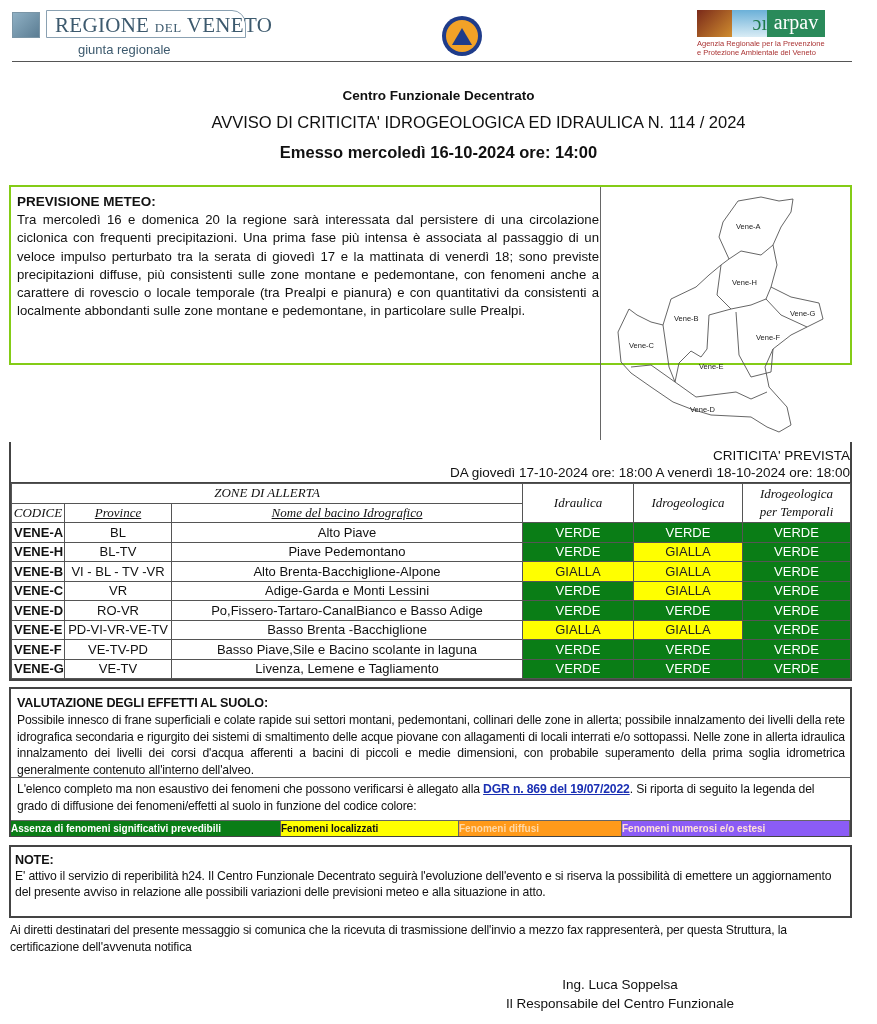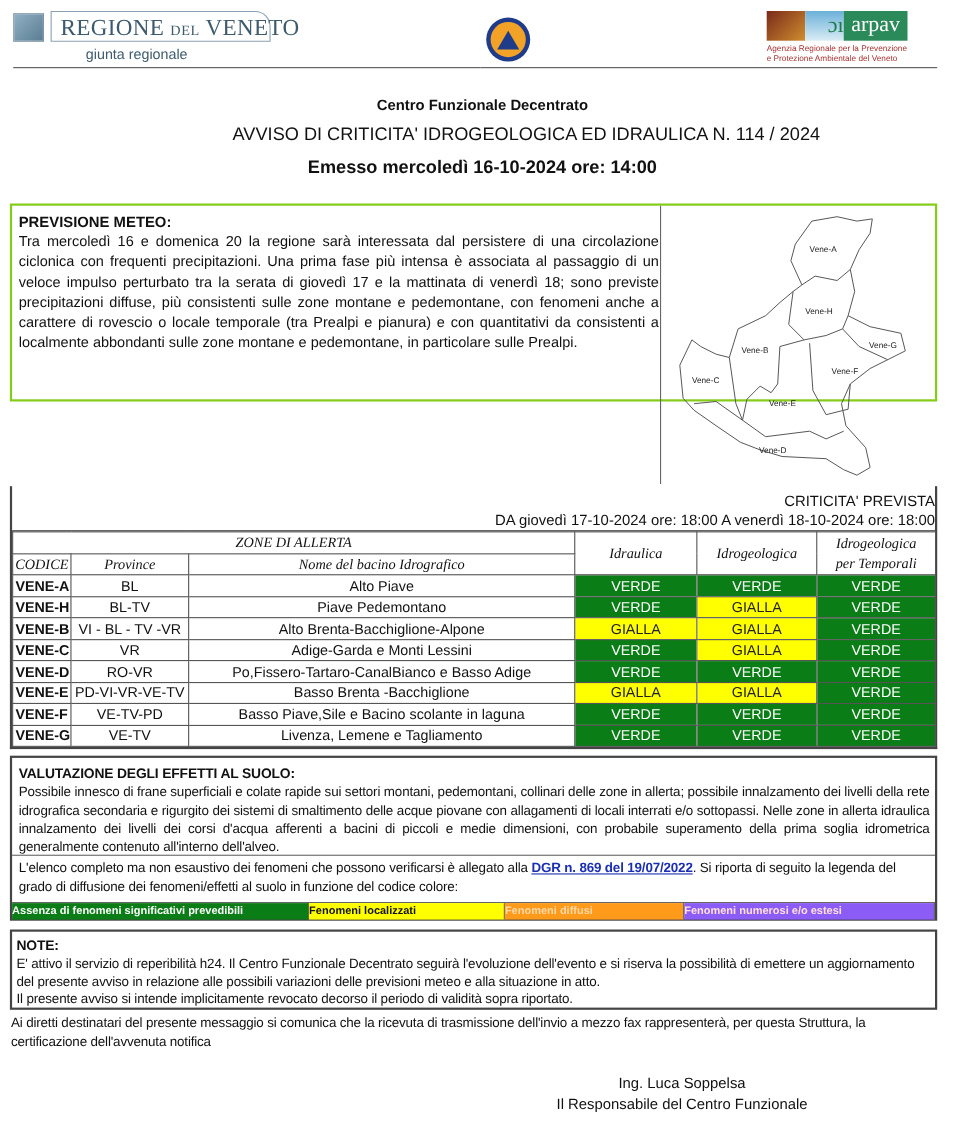--- a/index.html
+++ b/index.html
@@ -33,21 +33,21 @@
   .meteo-text b { display:block; font-size:13.5px; }
   .map { position:absolute; left:589px; top:0; width:252px; height:253px; border-left:1px solid #666; }
   
   .crit { left:9px; top:442px; width:843px; border:2px solid #444; border-top:none; box-sizing:border-box; }
   .crit-head { text-align:right; font-size:13.5px; line-height:17px; padding-top:5px; border-bottom:1px solid #444; height:41px; box-sizing:border-box; }
   table.zones { border-collapse:collapse; width:100%; table-layout:fixed; }
   table.zones td, table.zones th { border:1px solid #555; padding:0; height:18.5px; text-align:center; font-size:13px; white-space:nowrap; overflow:hidden; }
   table.zones th { font-family:"Liberation Serif", serif; font-style:italic; font-weight:normal; }
   th.zh { font-size:13px; height:17px; }
   th.ch { font-size:11px; }
-  th.bh { font-size:13.5px; }
+  th.bh { font-size:13.5px;text-decoration:underline; }
   th.big { font-size:15px; line-height:18px; }
   td.code { font-weight:bold; text-align:left !important; padding-left:2px !important; }
   td.v { background:#0a7d16; color:#fff; font-size:13.5px; }
   td.g { background:#ffff00; color:#222; font-size:13.5px; }
   
   .eff { left:9px; top:687px; width:843px; height:150px; border:2px solid #444; box-sizing:border-box; }
   .eff-text { position:absolute; left:6px; top:6px; width:828px; font-size:12.2px; line-height:16.8px; text-align:justify; letter-spacing:-0.15px; }
   .eff-text b { display:block; font-size:12.6px; }
   .eff-p2 { position:absolute; left:6px; top:92px; width:828px; font-size:12.2px; line-height:16.8px; letter-spacing:-0.15px; }
   .eff-sep { position:absolute; left:0; right:0; top:88px; height:1px; background:#666; }
@@ -244,21 +244,20 @@
       <div style="background: rgb(255, 255, 0); color: rgb(17, 17, 17); width: 178px;">Fenomeni localizzati</div>
       <div style="background: rgb(255, 154, 26); color: rgb(255, 217, 168); width: 163px;">Fenomeni diffusi</div>
       <div style="background: #8b5cf6; color: rgb(255, 224, 216); width: 228px;">Fenomeni numerosi e/o estesi</div>
     </div>
 </div>
 
 <div class="abs note">
   <div class="note-text">
     <b>NOTE:</b>
     <div>E' attivo il servizio di reperibilità h24. Il Centro Funzionale Decentrato seguirà l'evoluzione dell'evento e si riserva la possibilità di emettere un aggiornamento del presente avviso in relazione alle possibili variazioni delle previsioni meteo e alla situazione in atto.</div>
-    <div>Il presente avviso si intende implicitamente revocato decorso il periodo di validità sopra riportato.</div>
   </div>
 </div>
 
 <div class="abs fax">Ai diretti destinatari del presente messaggio si comunica che la ricevuta di trasmissione dell'invio a mezzo fax rappresenterà, per questa Struttura, la certificazione dell'avvenuta notifica</div>
 
 <div class="abs sign">
   <div>Ing. Luca Soppelsa</div>
   <div>Il Responsabile del Centro Funzionale</div>
 </div>
 

